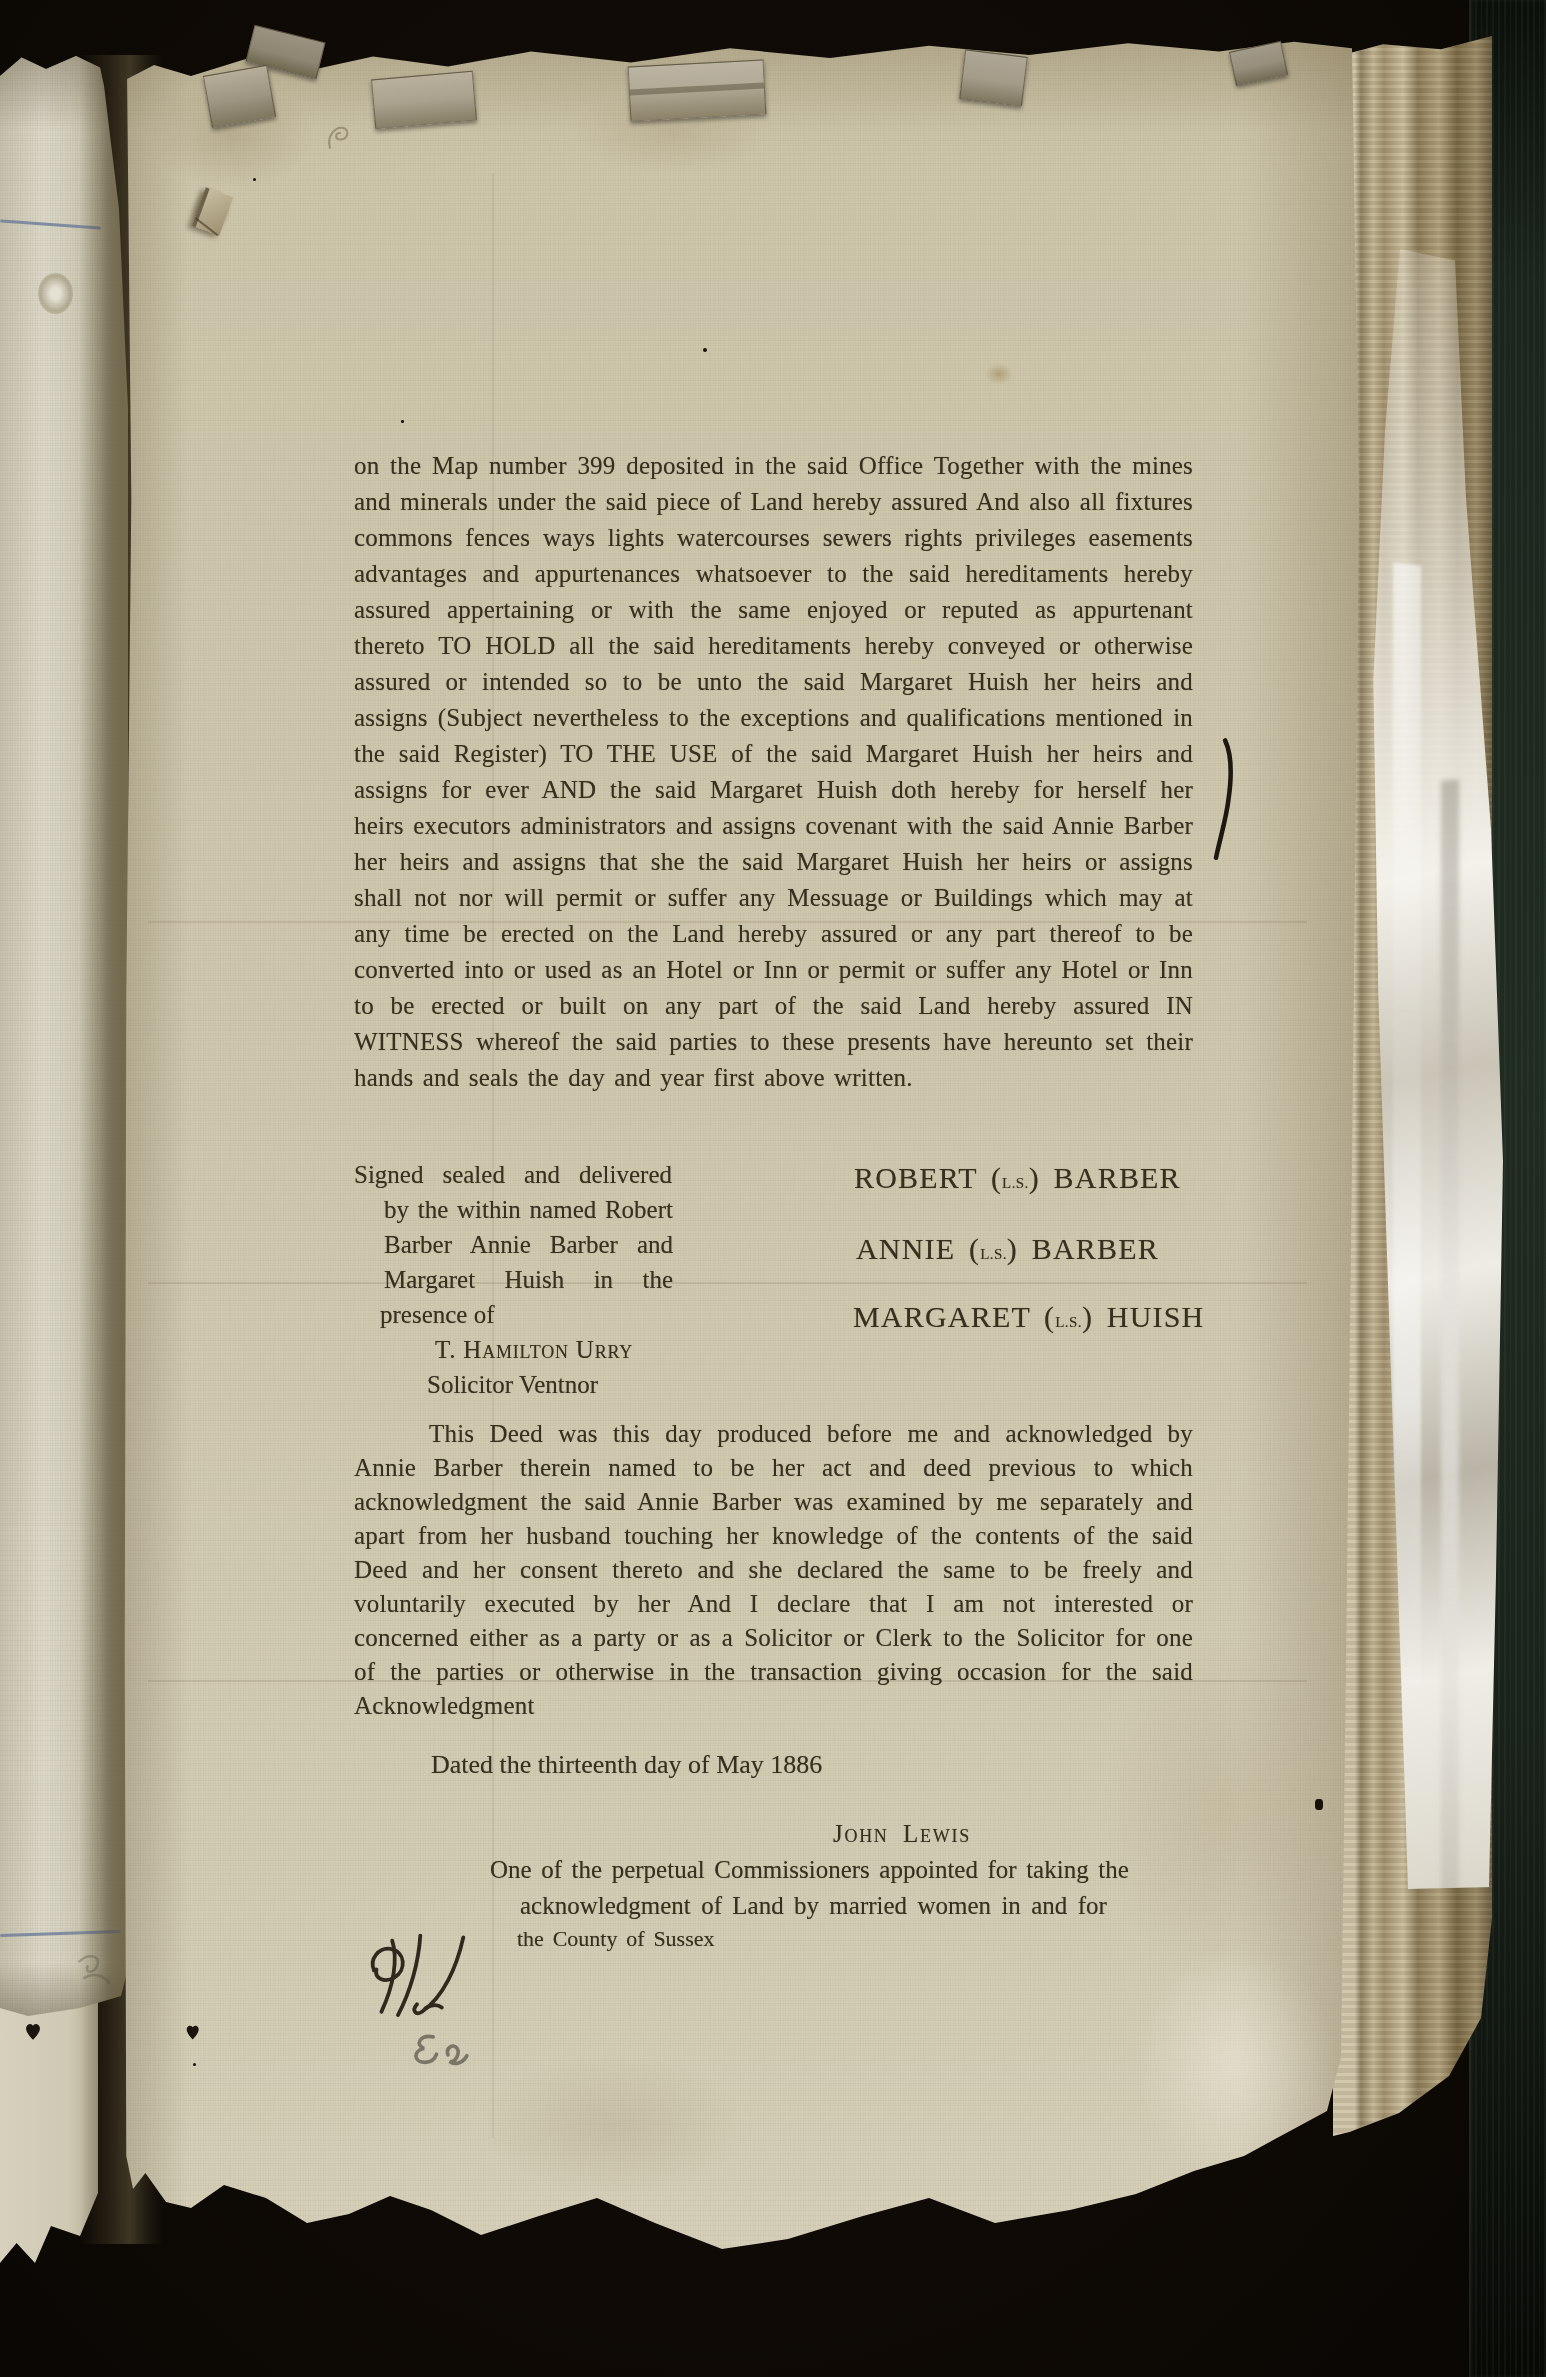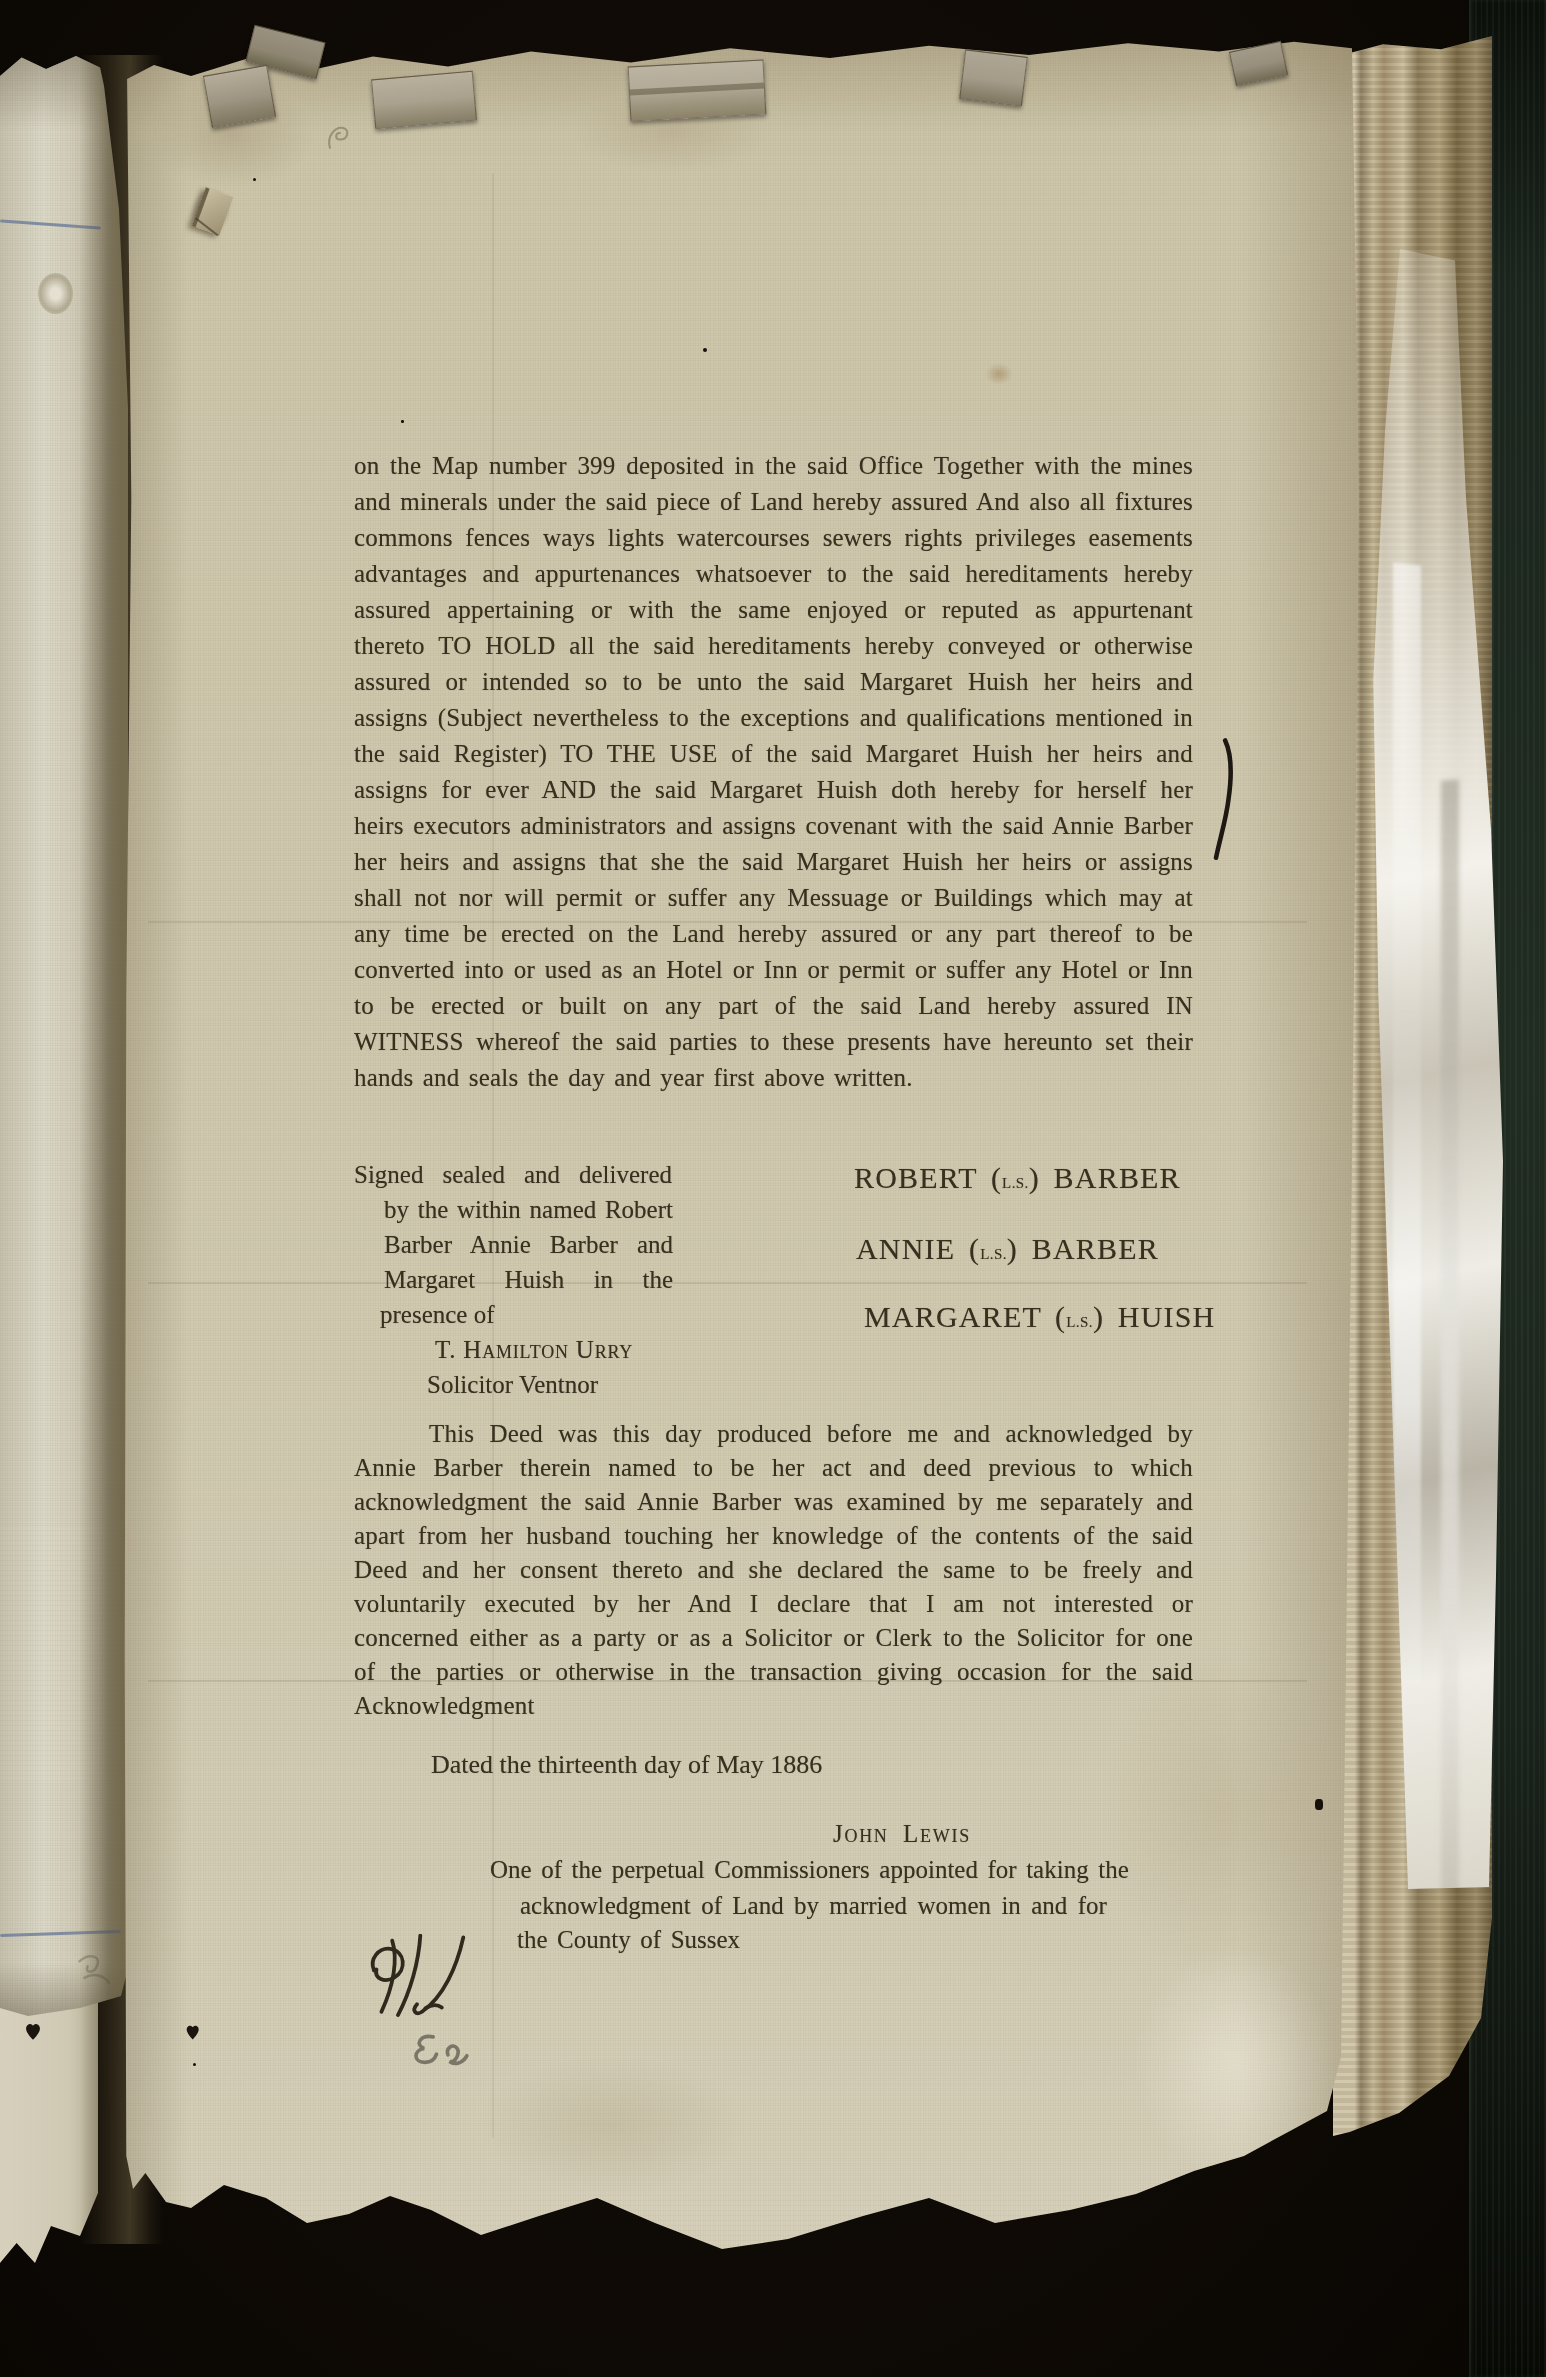--- a/index.html
+++ b/index.html
@@ -112,26 +112,26 @@
   .p2{left:231px;top:1377px;width:839px;line-height:34px;text-indent:75px;}
   .att{left:231px;top:1117px;width:348px;font-size:25px;line-height:35px;}
   .att .jline{text-align:justify;text-align-last:justify;}
   .att .l1{width:318px;}
   .att .ind{margin-left:30px;width:289px;}
   .att .l5{margin-left:26px;}
   .att .wname{margin-left:81px;font-variant:small-caps;letter-spacing:0.8px;}
   .att .wtitle{margin-left:73px;}
   .sig{font-size:30px;letter-spacing:1.2px;word-spacing:5px;white-space:nowrap;}
   .sig .seal{font-size:15px;letter-spacing:0.4px;}
-  .sig1{left:731px;top:1121px;} .sig2{left:733px;top:1192px;} .sig3{left:730px;top:1260px;margin-left:11px;}
+  .sig1{left:731px;top:1121px;} .sig2{left:733px;top:1192px;} .sig3{left:730px;top:1260px;}
   .dated{left:308px;top:1710px;font-size:26px;}
   .cname{left:710px;top:1780px;font-size:25px;font-variant:small-caps;letter-spacing:1.7px;word-spacing:6.6px;}
   .cd1{left:367px;top:1816px;font-size:25px;word-spacing:3.3px;text-align:right;}
   .cd2{left:397px;top:1852px;font-size:25px;word-spacing:4.1px;}
-  .cd3{left:394px;top:1886px;font-size:25px;word-spacing:3.3px;}
+  .cd3{left:394px;top:1886px;font-size:22px;word-spacing:3.3px;}
   .mark{position:absolute;}
   svg{display:block;}
 </style>
 </head>
 <body>
 
 <div class="canvas">
   <div class="bg"></div>
 
   <div class="cover"></div>

